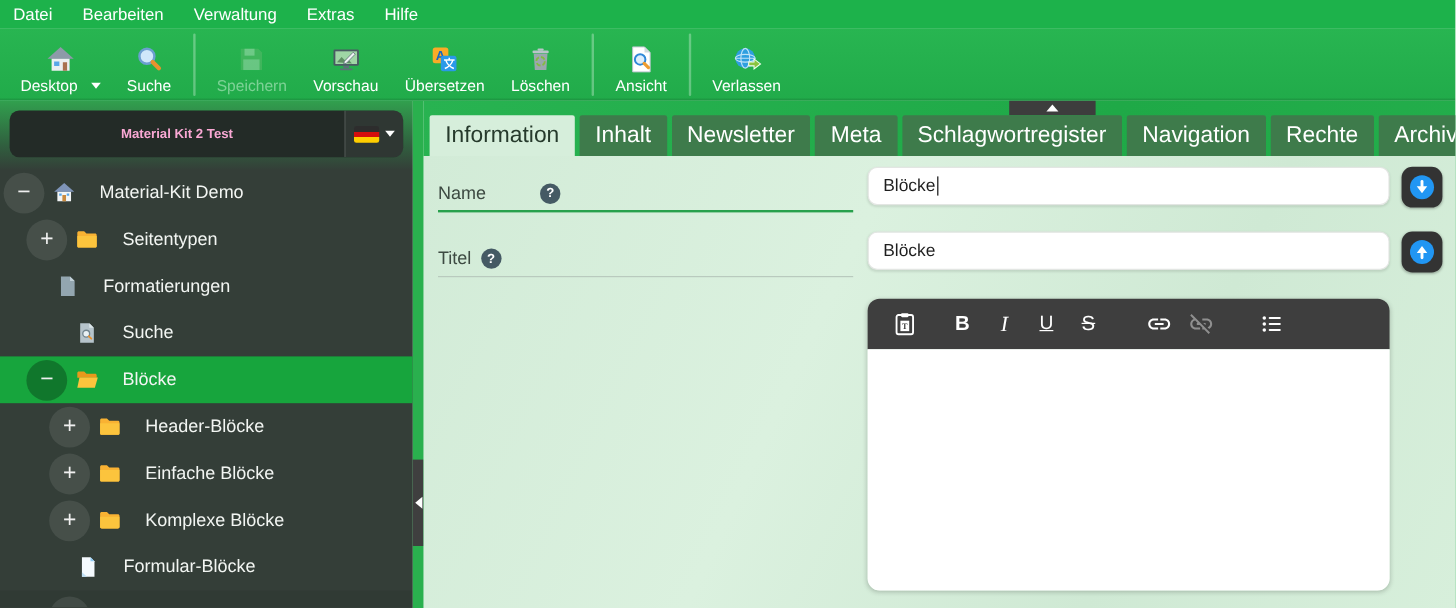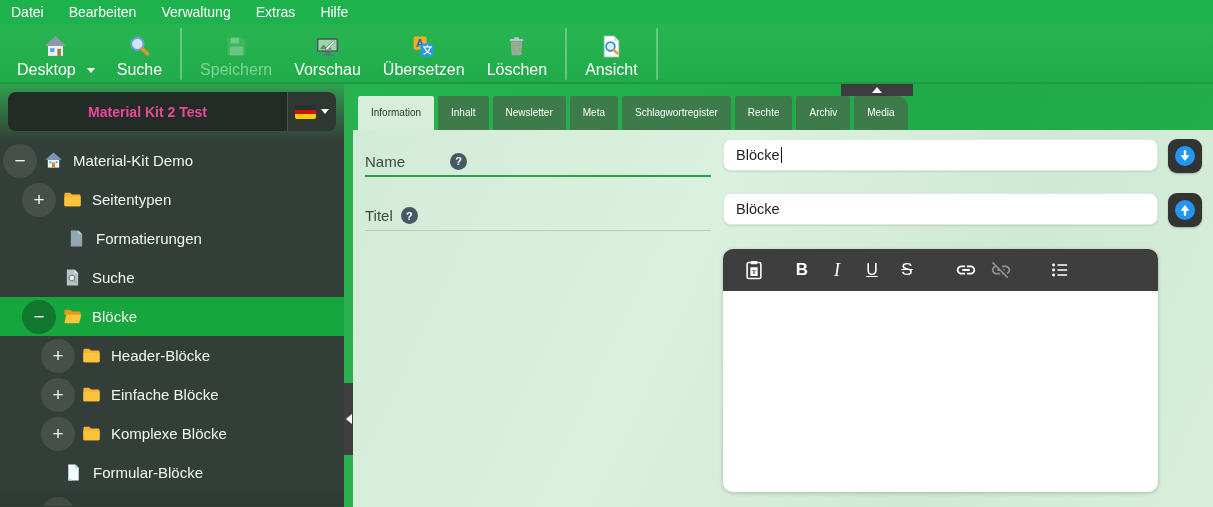--- a/index.html
+++ b/index.html
@@ -11,57 +11,57 @@
   .menu-item{color:#fff;font-size:14px;line-height:24px;cursor:default;}
 
   
   .toolbar{height:60px;background:linear-gradient(180deg,#28b551,#21ab4a);display:flex;align-items:stretch;padding:0 6px;box-shadow:inset 0 -2px rgba(0,0,0,.10);}
   .tb-group{display:flex;align-items:stretch;}
   .tb-sep{width:2px;background:rgba(255,255,255,.30);margin:4px 7px;border-radius:1px;}
   .tb-btn{display:flex;flex-direction:column;align-items:center;justify-content:flex-end;padding:5px 11px 5px;gap:2px;}
   .tb-icon{width:27px;height:25px;display:flex;align-items:flex-end;justify-content:center;}
   .tb-icon svg{width:25px;height:25px;display:block;}
   .tb-label-row{display:flex;align-items:center;gap:11px;}
-  .tb-label{color:#fff;font-size:16px;white-space:nowrap;}
+  .tb-label{color:#fff;font-size:13px;white-space:nowrap;}
   .tb-caret{width:0;height:0;border-left:4.5px solid transparent;border-right:4.5px solid transparent;border-top:5px solid #fff;}
   .tb-btn.disabled .tb-label{color:rgba(235,255,240,.45);}
   .tb-btn.disabled .tb-icon{opacity:.40;}
 
   
   .main{display:flex;height:423px;}
 
   
   .sidebar{width:344px;background:linear-gradient(180deg,#31a04e 0px,#30613f 36px,#343e38 58px,#343e38 100%);overflow:hidden;}
   .sb-header{margin:8px 8px 10px 8px;height:39px;background:#232b27;border-radius:8px;display:flex;align-items:center;overflow:hidden;}
-  .sb-title{flex:1;text-align:center;color:#ec4899;font-size:14px;font-weight:bold;}
+  .sb-title{flex:1;text-align:center;color:#f9a8d4;font-size:11px;font-weight:bold;}
   .sb-flagbox{width:48px;align-self:stretch;border-left:1px solid rgba(255,255,255,.15);background:rgba(255,255,255,.06);display:flex;align-items:center;justify-content:center;gap:5px;}
   .flag-de{width:21px;height:14px;border-radius:2px;background:linear-gradient(180deg,#2d2d2d 0 33%,#d40d0d 33% 66%,#ffce00 66% 100%);}
   .tree-row{height:39px;display:flex;align-items:center;color:#f2f5f2;font-size:15px;}
   .tree-row.selected{background:#17a53d;}
   .tree-expander{width:34px;height:34px;border-radius:50%;background:rgba(255,255,255,.09);color:#f0f0f0;font-size:19px;display:flex;align-items:center;justify-content:center;flex:none;line-height:1;}
   .tree-row.selected .tree-expander{background:rgba(0,0,0,.28);}
   .tree-spacer{width:34px;height:34px;flex:none;}
   .tree-icon{width:20px;height:20px;margin-left:6px;display:flex;align-items:center;justify-content:center;flex:none;}
   .tree-icon svg{width:19px;height:19px;display:block;}
-  .tree-label{margin-left:10px;white-space:nowrap;}
+  .tree-label{margin-left:20px;white-space:nowrap;}
   .tree-partial{height:14px;display:flex;align-items:flex-start;overflow:hidden;background:rgba(0,0,0,.06);}
   .tree-partial .stub{width:34px;height:34px;border-radius:50%;background:rgba(255,255,255,.09);margin-left:41px;margin-top:5px;}
 
   
   .sb-strip{width:9px;background:#2ab04e;position:relative;}
   .strip-handle{position:absolute;left:0;right:0;top:299px;height:72px;background:#3f3f3f;display:flex;align-items:center;justify-content:center;}
   .strip-handle .tri-left{width:0;height:0;border-top:5px solid transparent;border-bottom:5px solid transparent;border-right:6px solid #fff;}
 
   
   .content{flex:1;position:relative;background:linear-gradient(115deg,#28b351 0%,#1fa947 55%,#25b04d 100%);}
   .collapse-tab{position:absolute;left:488px;top:0;width:72px;height:12px;background:#3d3d3d;display:flex;align-items:center;justify-content:center;}
   .collapse-tab .tri-up{width:0;height:0;border-left:5px solid transparent;border-right:5px solid transparent;border-bottom:6px solid #fff;}
 
   .tabs{position:absolute;left:5px;top:12px;right:0;height:34px;display:flex;gap:4px;}
-  .tab{padding:0 13px;line-height:34px;font-size:10px;color:#fff;background:#3e7b4b;white-space:nowrap;border-radius:2px 2px 0 0;}
+  .tab{padding:0 13px;line-height:34px;font-size:19px;color:#fff;background:#3e7b4b;white-space:nowrap;border-radius:2px 2px 0 0;}
   .tab.active{background:#d6eedb;color:#263a2c;}
   .tab:last-child{border-radius:2px 11px 0 0;}
 
   .panel{position:absolute;left:0;right:0;top:46px;bottom:0;background:linear-gradient(115deg,#d2ebd7 0%,#dbf1df 38%,#cfe9d4 70%,#d7efdb 100%);}
 
   .flabel{position:absolute;left:12px;width:346px;display:flex;align-items:center;gap:8px;color:#3d4a42;font-size:15px;padding-top:8px;box-sizing:border-box;}
   .flabel.name{top:9px;height:38px;border-bottom:2px solid #28a14d;gap:45px;}
   .flabel.titel{top:63px;height:38px;border-bottom:1px solid #b9cabe;}
   .flabel.kurz{top:117px;height:34px;border-bottom:1px solid #b9cabe;}
   .help{width:17px;height:17px;border-radius:50%;background:#455a64;color:#fff;font-size:11px;font-weight:bold;display:flex;align-items:center;justify-content:center;}
@@ -201,20 +201,38 @@
               <circle cx="11" cy="12" r="4.2" fill="#ddeefc" stroke="#2f88d8" stroke-width="1.6"></circle>
               <path d="M14.2 15.2 17.6 18.6" stroke="#ee9c31" stroke-width="2.6" stroke-linecap="round"></path>
             </svg>
           </div>
           <div class="tb-label-row">
             <span class="tb-label">Ansicht</span>
           </div>
         </div>
       </div>
       <div class="tb-sep"></div>
+      <div class="tb-group">
+        <div class="tb-btn">
+          <div class="tb-icon">
+            <svg viewBox="0 0 26 24">
+              <circle cx="11.5" cy="11" r="8.6" fill="#2e9fe0"></circle>
+              <g stroke="#bfe3f7" stroke-width="1" fill="none">
+                <ellipse cx="11.5" cy="11" rx="8.6" ry="3.4"></ellipse>
+                <ellipse cx="11.5" cy="11" rx="3.8" ry="8.6"></ellipse>
+                <path d="M2.9 11h17.2"></path>
+              </g>
+              <path d="M14.5 14.2h4.6v-2.6l5.6 4.3-5.6 4.3v-2.6h-4.6Z" fill="#8bc440" stroke="#f2fff2" stroke-width="0.9"></path>
+            </svg>
+          </div>
+          <div class="tb-label-row">
+            <span class="tb-label">Verlassen</span>
+          </div>
+        </div>
+      </div>
     </div>
 
   <div class="main">
 
     <div class="sidebar">
       <div class="sb-header">
         <span class="sb-title">Material Kit 2 Test</span>
         <span class="sb-flagbox">
           <span class="flag-de"></span>
           <span class="tb-caret"></span>
@@ -236,21 +254,21 @@
           <div class="tree-row" style="padding-left: 22px;">
             <span class="tree-expander">+</span>
             <span class="tree-icon">
               <svg viewBox="0 0 20 20">
                 <path d="M1.5 4.2c0-.8.6-1.4 1.4-1.4h4.6l2 2h7.6c.8 0 1.4.6 1.4 1.4v9.6c0 .8-.6 1.4-1.4 1.4H2.9c-.8 0-1.4-.6-1.4-1.4Z" fill="#f9b233"></path>
                 <path d="M1.5 7h17v8.8c0 .8-.6 1.4-1.4 1.4H2.9c-.8 0-1.4-.6-1.4-1.4Z" fill="#fcc43d"></path>
               </svg>
             </span>
             <span class="tree-label">Seitentypen</span>
           </div>
-          <div class="tree-row" style="padding-left: 26px;">
+          <div class="tree-row" style="padding-left: 6px;">
             <span class="tree-spacer"></span>
             <span class="tree-icon">
               <svg viewBox="0 0 20 20">
                 <path d="M4 1.5h8l4 4V18.5H4Z" fill="#93a6b0"></path>
                 <path d="M12 1.5l4 4h-4Z" fill="#c3d2d9"></path>
               </svg>
             </span>
             <span class="tree-label">Formatierungen</span>
           </div>
           <div class="tree-row" style="padding-left: 22px;">
@@ -331,20 +349,21 @@
     <div class="content">
       <div class="collapse-tab">
         <span class="tri-up"></span>
       </div>
       <div class="tabs" id="tabs">
           <div class="tab active">Information</div>
           <div class="tab">Inhalt</div>
           <div class="tab">Newsletter</div>
           <div class="tab">Meta</div>
           <div class="tab">Schlagwortregister</div>
+          <div class="tab">Navigation</div>
           <div class="tab">Rechte</div>
           <div class="tab">Archiv</div>
           <div class="tab">Media</div>
         </div>
 
       <div class="panel">
 
         <div class="flabel name">
           <span>Name</span>
           <span class="help">?</span>

